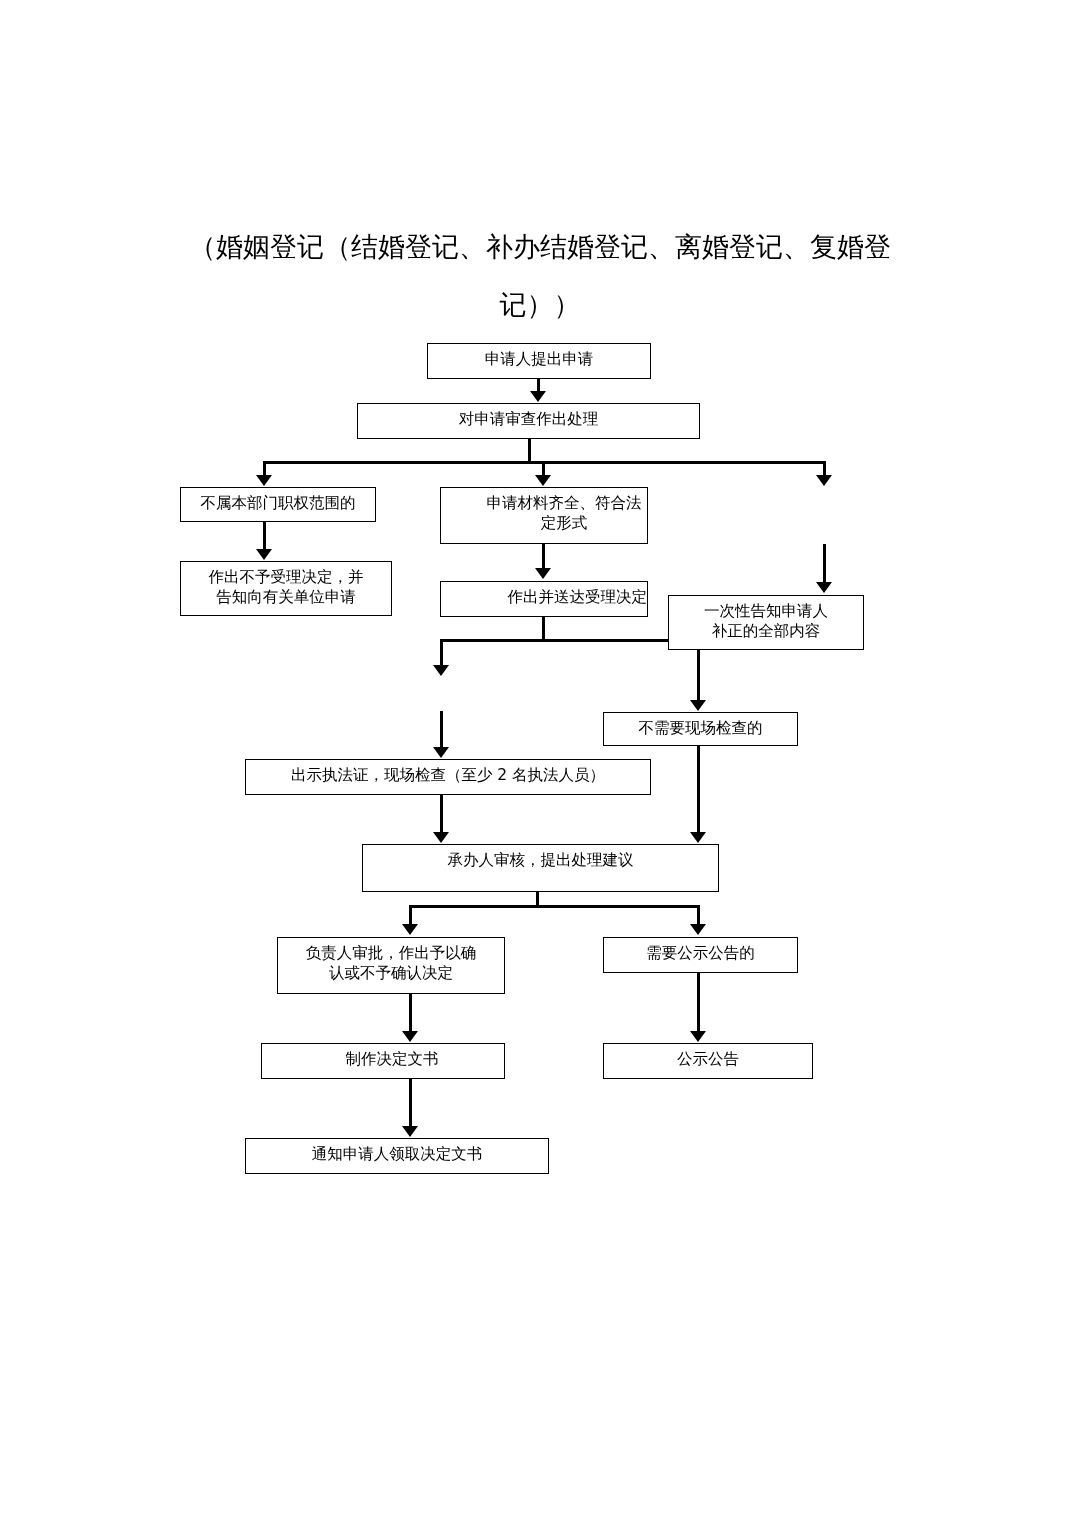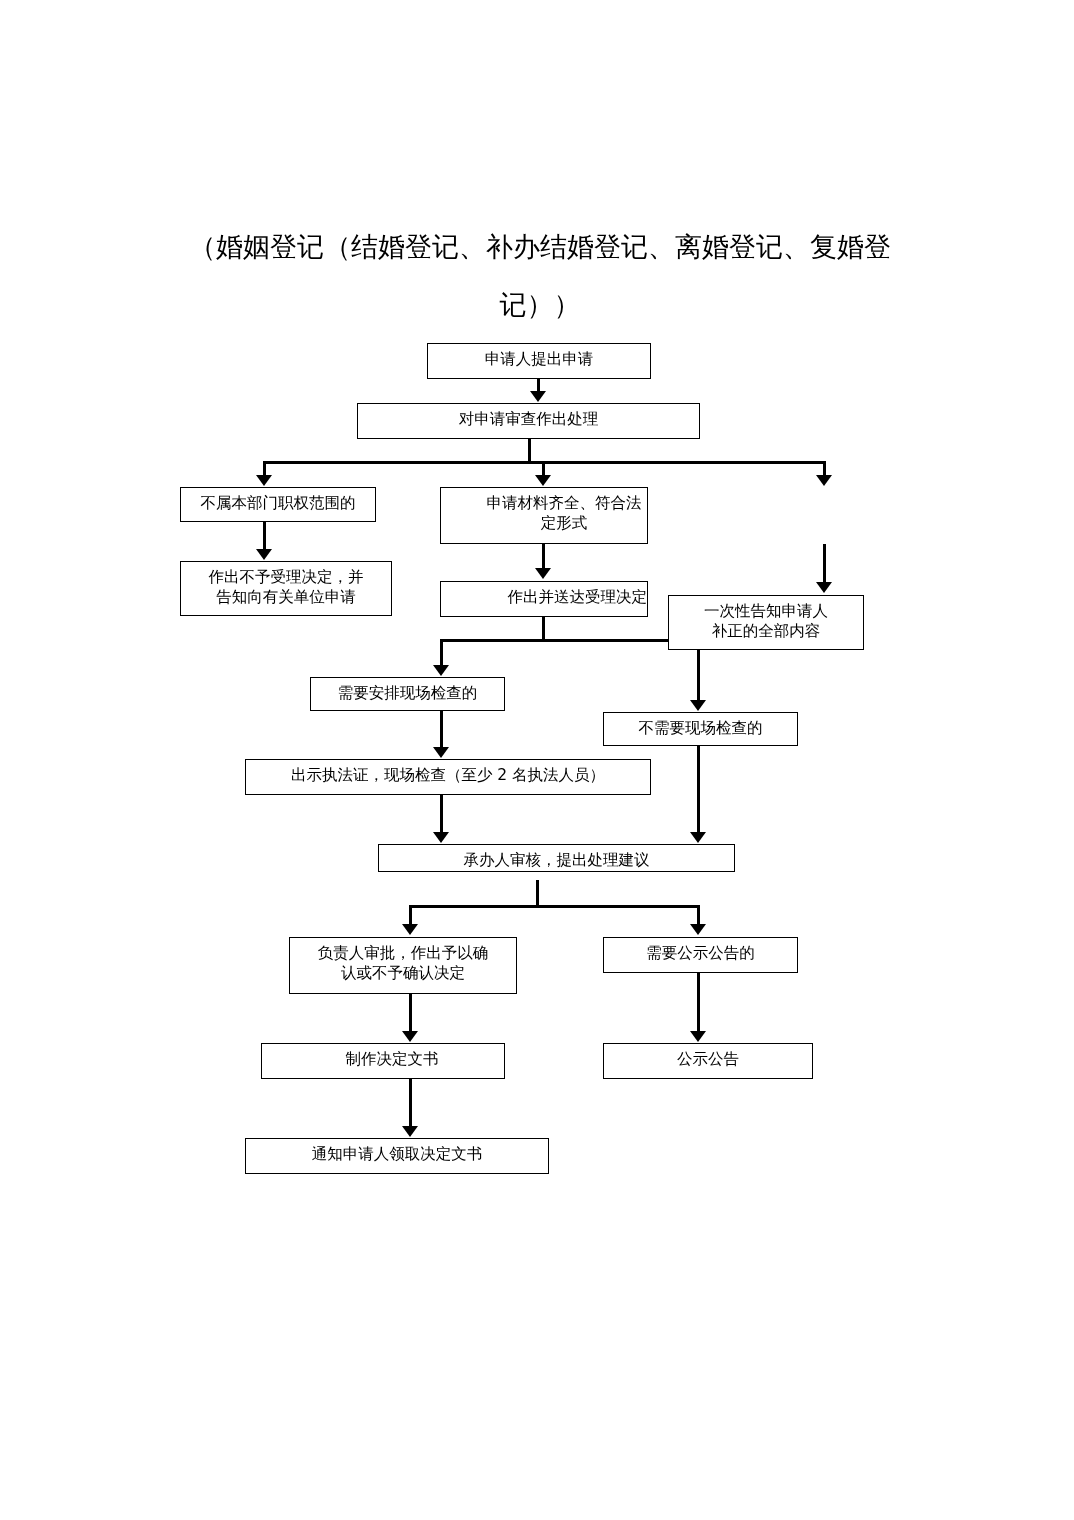--- a/index.html
+++ b/index.html
@@ -118,37 +118,34 @@
 
   <div class="node" style="left:440px; top:581px; width:208px; height:36px;text-align:right;">
     <span class="txt">作出并送达受理决定</span>
   </div>
 
   <div class="node" style="left:668px; top:595px; width:196px; height:55px;">
     <span class="txt">一次性告知申请人
 补正的全部内容</span>
   </div>
 
-  <div class="node overflow" style="left:310px; top:677px; width:195px; height:34px;">
-    <span class="txt" style="line-height: 22px; padding-top: 4px;">需要安排现场检查的</span>
-  </div>
 
   <div class="node" style="left:603px; top:712px; width:195px; height:34px;">
     <span class="txt">不需要现场检查的</span>
   </div>
 
   <div class="node" style="left:245px; top:759px; width:406px; height:36px;">
     <span class="txt">出示执法证，现场检查（至少 2 名执法人员）</span>
   </div>
 
-  <div class="node" style="left:378px; top:844px; width:357px; height:28px;">
+  <div class="node" style="left:362px; top:844px; width:357px; height:48px;">
     <span class="txt">承办人审核，提出处理建议</span>
   </div>
 
-  <div class="node" style="left:277px; top:937px; width:228px; height:57px;margin-left:12px;">
+  <div class="node" style="left:277px; top:937px; width:228px; height:57px;">
     <span class="txt">负责人审批，作出予以确
 认或不予确认决定</span>
   </div>
 
   <div class="node" style="left:603px; top:937px; width:195px; height:36px;">
     <span class="txt">需要公示公告的</span>
   </div>
 
   <div class="node" style="left:261px; top:1043px; width:244px; height:36px;padding-left:18px;">
     <span class="txt">制作决定文书</span>

